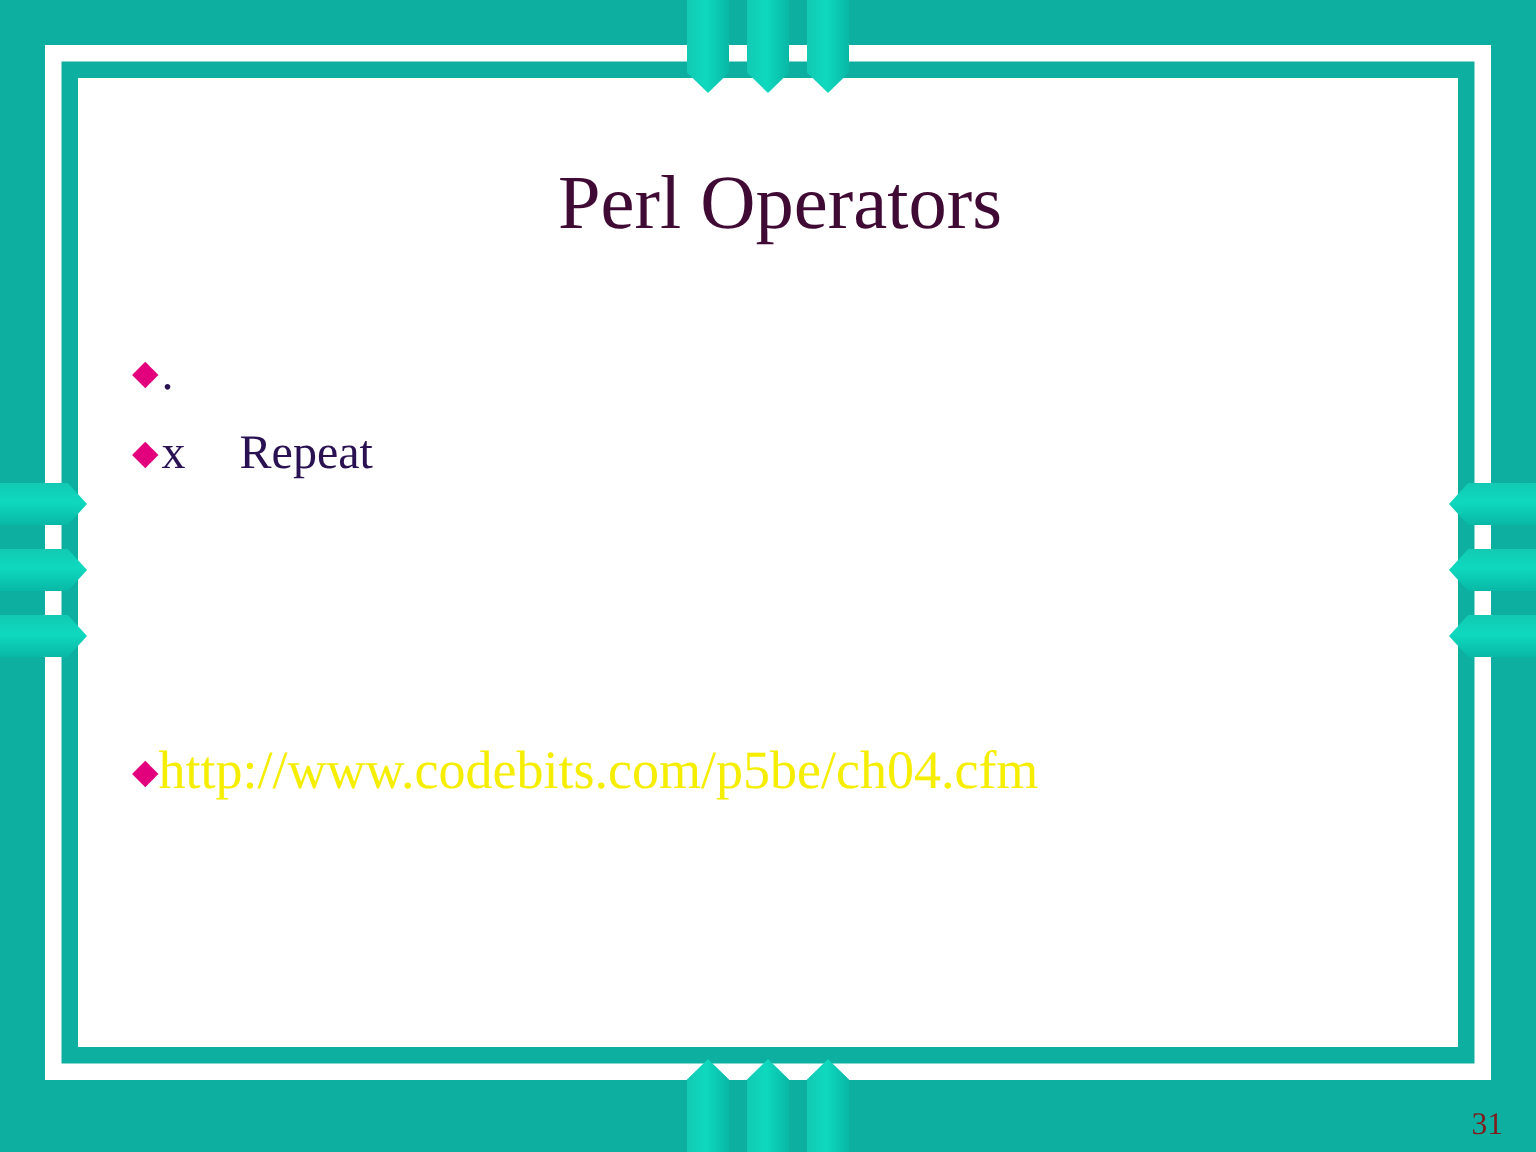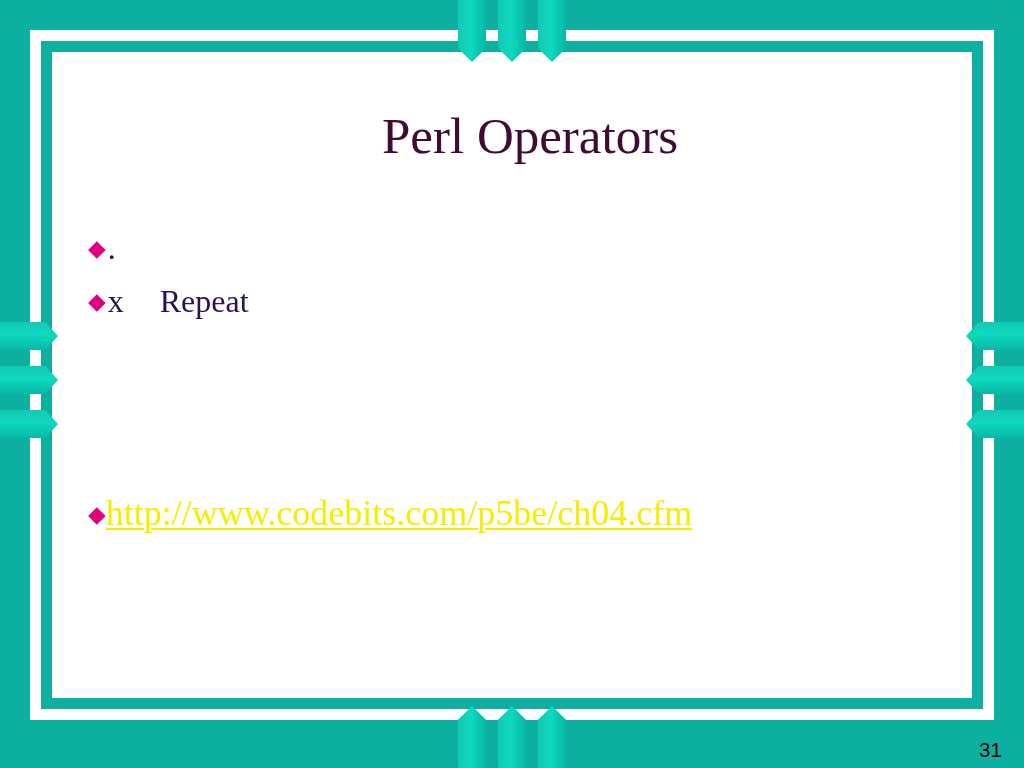--- a/index.html
+++ b/index.html
@@ -105,21 +105,21 @@
   .rh3 { top: 88px; }
 
   
   .content {
     position: absolute;
     left: 52px; top: 52px;
     width: 920px; height: 646px;
   }
   .slide-title {
     position: absolute;
-    left: 18px; top: 56px;
+    left: 8px; top: 56px;
     width: 920px;
     text-align: center;
     font-size: 51px;
     color: #3F0A33;
     line-height: 1.1;
     white-space: nowrap;
   }
   .bullet-list {
     position: absolute;
     left: 36px;
@@ -160,32 +160,31 @@
     display: flex;
     align-items: baseline;
     white-space: nowrap;
   }
   .link-row .bullet-mark {
     margin-right: 0px;
   }
   .link-text {
     font-size: 36px;
     color: #F5EE00;
-    text-decoration: underline;
     text-decoration-thickness: 2px;
     text-underline-offset: 3px;
   }
 
   .page-number {
     position: absolute;
     right: 22px;
     bottom: 6px;
     font-size: 21px;
-    color: #000000;
-    font-family: Liberation Sans, sans-serif;
+    color: #7f1d1d;
+    font-family: Liberation Serif, serif;
   }
 </style>
 </head>
 <body>
 
 <div id="slide">
 
   <div class="frame-outer"></div>
   <div class="frame-gap"></div>
   <div class="frame-rule"></div>

